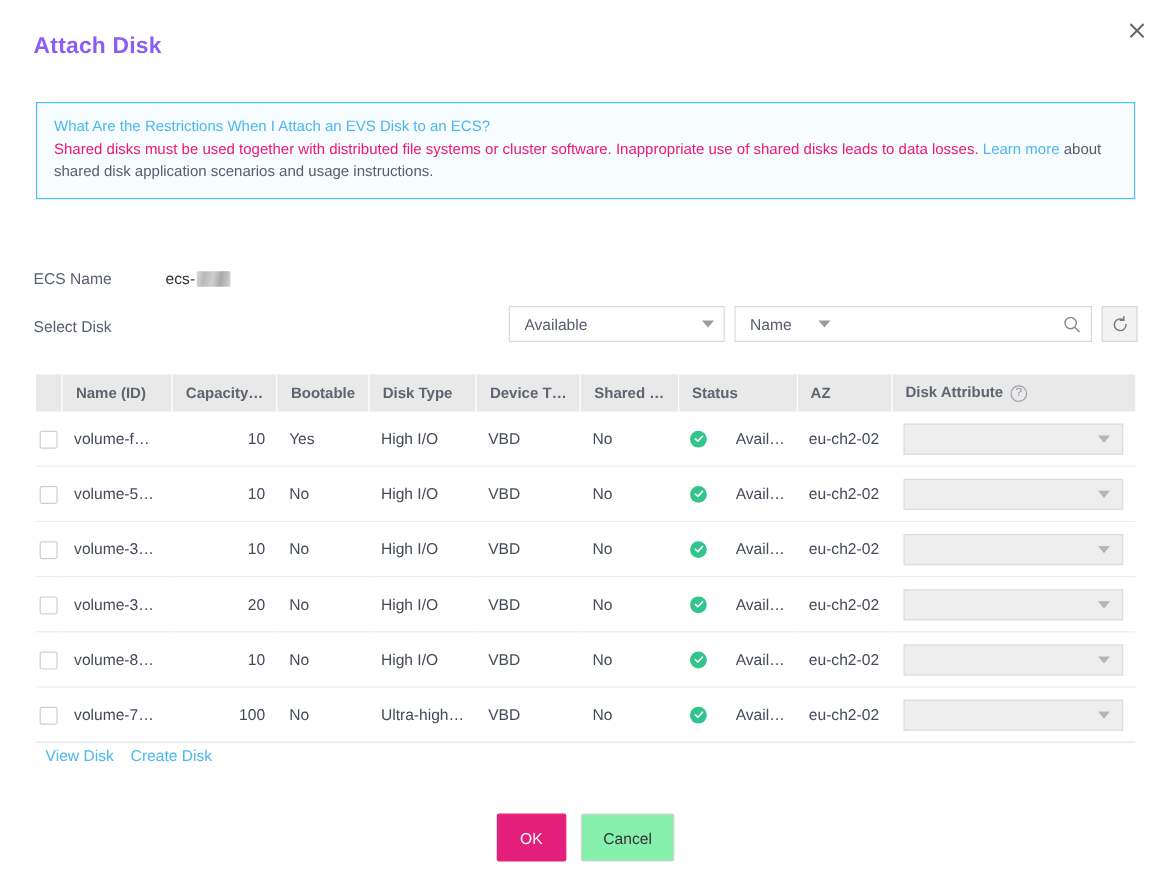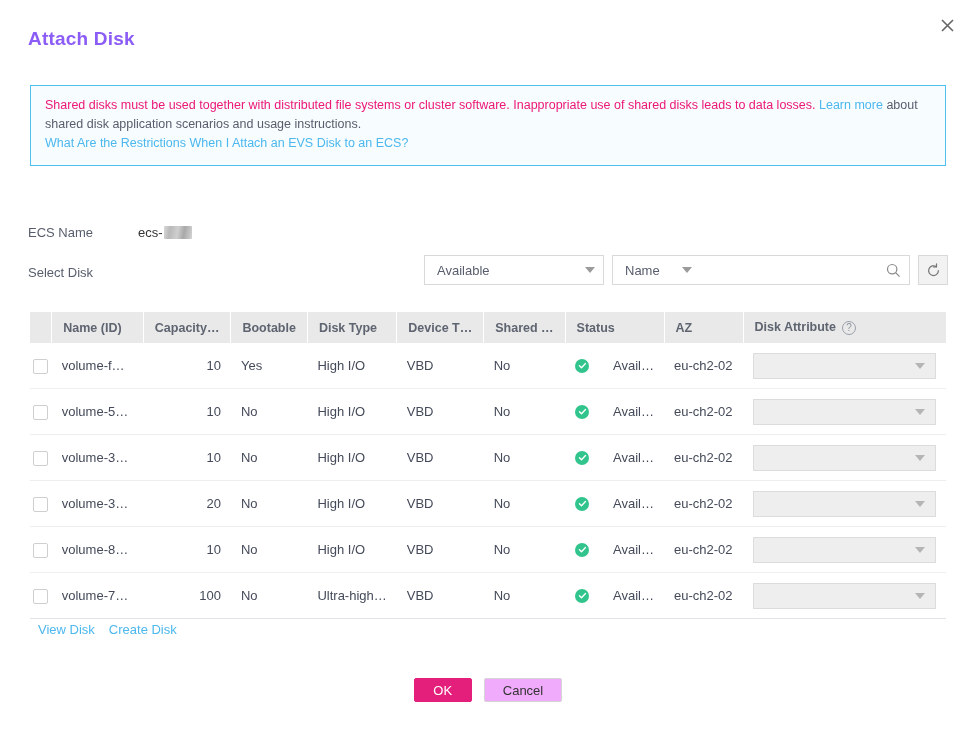--- a/index.html
+++ b/index.html
@@ -301,62 +301,62 @@
   .footer-buttons {
     position: absolute;
     left: 0;
     top: 678px;
     width: 976px;
     display: flex;
     justify-content: center;
     gap: 12px;
   }
   .btn {
-    height: 24px;
+    height: 40px;
     min-width: 58px;
     padding: 0 18px;
     font-size: 13px;
     font-family: "Liberation Sans", sans-serif;
     border-radius: 2px;
     cursor: pointer;
     display: flex;
     align-items: center;
     justify-content: center;
   }
   .btn-primary {
     background: #e41f7b;
     color: #ffffff;
     border: 1px solid #e41f7b;
     min-width: 58px;
   }
   .btn-default {
-    background: #f0abfc;
+    background: #86efac;
     color: #333;
     border: 1px solid #d5d5d5;
     min-width: 58px;
   }
 </style>
 </head>
 <body>
 
 <div class="dialog-header">
   <div class="dialog-title">Attach Disk</div>
   <div class="close-btn">
     <svg width="13" height="13" viewBox="0 0 13 13" aria-hidden="true">
       <path d="M1 1 L12 12 M12 1 L1 12" stroke="#666" stroke-width="1.6" fill="none"></path>
     </svg>
   </div>
 </div>
 
 <div class="notice">
   <div class="notice-line">
-    <span class="notice-warn">Shared disks must be used together with distributed file systems or cluster software. Inappropriate use of shared disks leads to data losses. </span><span class="notice-inline-link">Learn more</span><span> about shared disk application scenarios and usage instructions.</span>
+    <span class="notice-link">What Are the Restrictions When I Attach an EVS Disk to an ECS?</span>
   </div>
   <div class="notice-line">
-    <span class="notice-link">What Are the Restrictions When I Attach an EVS Disk to an ECS?</span>
+    <span class="notice-warn">Shared disks must be used together with distributed file systems or cluster software. Inappropriate use of shared disks leads to data losses. </span><span class="notice-inline-link">Learn more</span><span> about shared disk application scenarios and usage instructions.</span>
   </div>
 </div>
 
 <div class="form-row-ecs">
   <div class="field-label">ECS Name</div>
   <div class="ecs-value">
     <span>ecs-</span>
     <span class="redacted"></span>
   </div>
 </div>

